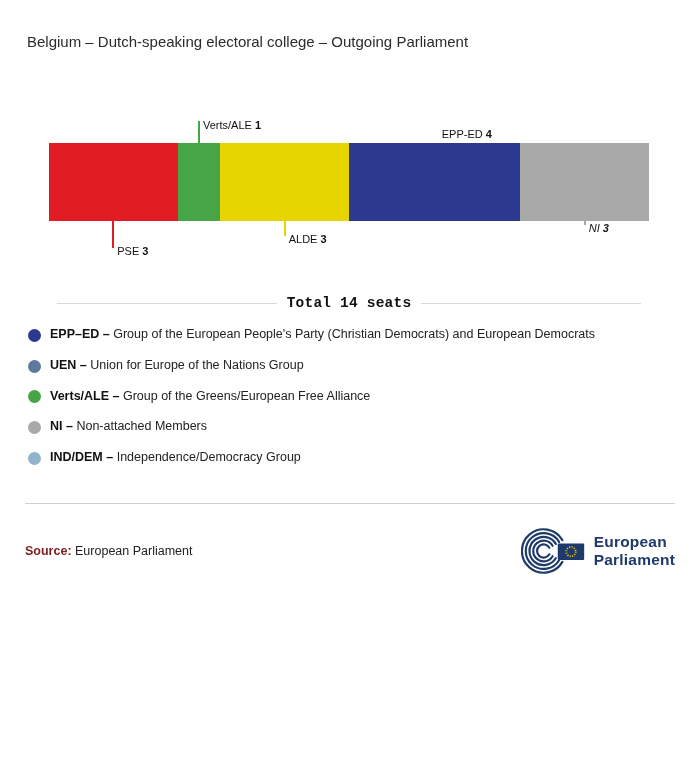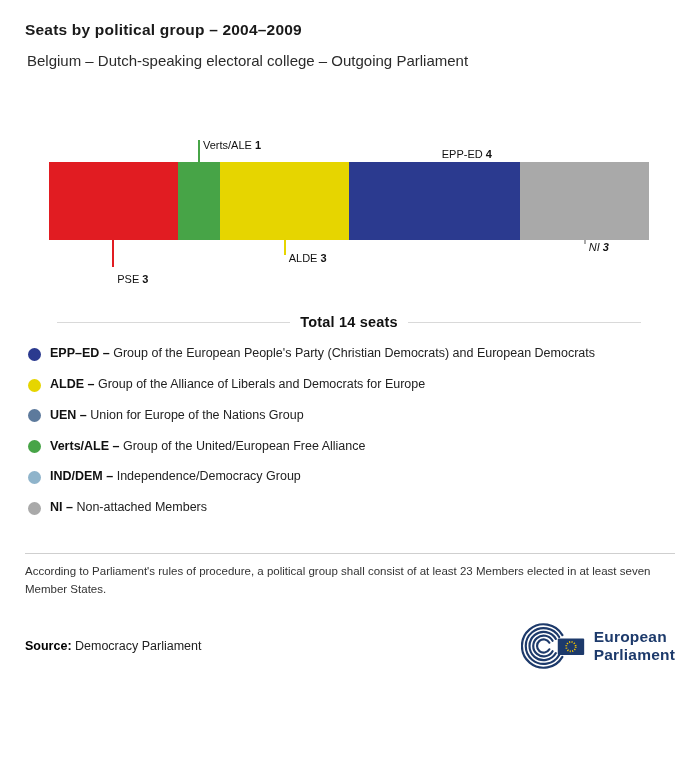--- a/index.html
+++ b/index.html
@@ -21,61 +21,60 @@
   .chart{position:relative;margin:92px 26px 0 24px;height:78px;}
   .bar{display:flex;height:78px;width:100%;}
   .seg{height:100%;}
   .leader{position:absolute;width:2px;}
   .lbl{position:absolute;font-size:11px;white-space:nowrap;color:#111;line-height:1.15;}
   .lbl b{font-weight:700;}
   .lbl.on-bar{background:#ffffff;padding:0 4px 1px 3px;}
 
   .total-row{display:flex;align-items:center;gap:10px;margin:74px 34px 0 32px;}
   .total-row .rule{flex:1;height:1px;background:#d9d9d9;}
-  .total-text{font-family:Liberation Sans, sans-serif;font-weight:700;font-size:14.5px;color:#111;letter-spacing:.2px;}
+  .total-text{font-family:Liberation Mono, monospace;font-weight:700;font-size:14.5px;color:#111;letter-spacing:.2px;}
 
   
   .legend{margin-top:16px;}
   .legend-title{font-size:15px;font-weight:700;color:#111;}
   .legend-rows{margin-top:0;}
-  .legend-row{display:flex;align-items:center;margin-top:17px;}
+  .legend-row{display:flex;align-items:flex-end;margin-top:17px;}
   .dot{width:13px;height:13px;border-radius:50%;margin:0 9px 0 3px;flex:0 0 13px;}
   .legend-text{font-size:12.5px;color:#222;line-height:1.1;}
   .legend-text .abbr{font-weight:700;color:#111;}
 
   .divider{height:1px;background:#cfcfcf;margin-top:38px;}
   .footnote{margin-top:9px;font-size:11.5px;color:#333;line-height:1.55;max-width:660px;}
 
   .bottom{margin-top:24px;display:flex;justify-content:space-between;align-items:center;}
   .source-line{font-size:12.5px;color:#222;}
-  .source-line .src-label{font-weight:700;color:#000000;}
+  .source-line .src-label{font-weight:700;color:#7f1d1d;}
 
   .brand{display:flex;align-items:center;gap:7px;}
   .brand-mark{display:block;}
   .brand-text{display:flex;flex-direction:column;font-weight:700;font-size:15.5px;line-height:1.12;color:var(--logo-color);letter-spacing:.2px;}
 </style>
 </head>
 <body>
 
 <div class="page">
 
-  <div class="page-title">Seats by political group – 2004–2009</div>
   <div class="page-subtitle">Belgium – Dutch-speaking electoral college – Outgoing Parliament</div>
 
   <div class="chart">
     <div class="bar">
         <div class="seg" style="width: 21.4286%; background: rgb(225, 28, 34);"></div>
         <div class="seg" style="width: 7.14286%; background: rgb(71, 164, 71);"></div>
         <div class="seg" style="width: 21.4286%; background: rgb(230, 213, 0);"></div>
         <div class="seg" style="width: 28.5714%; background: rgb(43, 58, 143);"></div>
         <div class="seg" style="width: 21.4286%; background: rgb(169, 169, 169);"></div>
       </div>
 
   <div class="leader" style="left: calc(10.7143% - 1px); height: 27px; background: rgb(225, 28, 34); top: 100%;"></div>
-      <div class="lbl" style="left: calc(10.7143% + 4px); top: calc(100% + 24px); margin-top: 9px;"><span>PSE </span><b>3</b></div>
+      <div class="lbl" style="left: calc(10.7143% + 4px); top: calc(100% + 24px);"><span>PSE </span><b>3</b></div>
       <div class="leader" style="left: calc(25% - 1px); height: 22px; background: rgb(71, 164, 71); bottom: 100%;"></div>
       <div class="lbl" style="left: calc(25% + 4px); bottom: calc(100% + 11px);"><span>Verts/ALE </span><b>1</b></div>
       <div class="leader" style="left: calc(39.2857% - 1px); height: 15px; background: rgb(230, 213, 0); top: 100%;"></div>
       <div class="lbl" style="left: calc(39.2857% + 4px); top: calc(100% + 12px); text-align: center;"><span>ALDE </span><b>3</b></div>
       <div class="lbl on-bar" style="left: calc(64.2857% + 4px); bottom: calc(100% + 1px);"><span>EPP-ED </span><b>4</b></div>
       <div class="leader" style="left: calc(89.2857% - 1px); height: 4px; background: rgb(169, 169, 169); top: 100%;"></div>
       <div class="lbl" style="left: calc(89.2857% + 4px); top: calc(100% + 1px); font-style: italic;"><span>NI </span><b>3</b></div>
     </div>
 
   <div class="total-row">
@@ -84,49 +83,44 @@
     <div class="rule"></div>
   </div>
 
   <div class="legend">
     <div class="legend-rows">
         <div class="legend-row">
           <span class="dot" style="background: rgb(43, 58, 143);"></span>
           <span class="legend-text"><span class="abbr">EPP–ED – </span><span class="desc">Group of the European People's Party (Christian Democrats) and European Democrats</span></span>
         </div>
         <div class="legend-row">
-          <span class="dot" style="background: rgb(230, 213, 0);"></span>
-          <span class="legend-text"><span class="abbr">ALDE – </span><span class="desc">Group of the Alliance of Liberals and Democrats for Europe</span></span>
-        </div>
-        <div class="legend-row">
           <span class="dot" style="background: rgb(93, 122, 156);"></span>
           <span class="legend-text"><span class="abbr">UEN – </span><span class="desc">Union for Europe of the Nations Group</span></span>
         </div>
         <div class="legend-row">
           <span class="dot" style="background: rgb(71, 164, 71);"></span>
-          <span class="legend-text"><span class="abbr">Verts/ALE – </span><span class="desc">Group of the United/European Free Alliance</span></span>
+          <span class="legend-text"><span class="abbr">Verts/ALE – </span><span class="desc">Group of the Greens/European Free Alliance</span></span>
+        </div>
+        <div class="legend-row">
+          <span class="dot" style="background: rgb(169, 169, 169);"></span>
+          <span class="legend-text"><span class="abbr">NI – </span><span class="desc">Non-attached Members</span></span>
         </div>
         <div class="legend-row">
           <span class="dot" style="background: rgb(143, 180, 203);"></span>
           <span class="legend-text"><span class="abbr">IND/DEM – </span><span class="desc">Independence/Democracy Group</span></span>
         </div>
-        <div class="legend-row">
-          <span class="dot" style="background: rgb(169, 169, 169);"></span>
-          <span class="legend-text"><span class="abbr">NI – </span><span class="desc">Non-attached Members</span></span>
-        </div>
       </div>
   </div>
 
   <div class="divider"></div>
-  <div class="footnote">According to Parliament's rules of procedure, a political group shall consist of at least 23 Members elected in at least seven Member States.</div>
 
   <div class="bottom">
     <div class="source-line">
       <span class="src-label">Source:</span>
-      <span>Democracy Parliament</span>
+      <span>European Parliament</span>
     </div>
 
     <div class="brand">
       <svg class="brand-mark" width="66" height="46" viewBox="0 0 70 46" aria-hidden="true">
         <g style="stroke:var(--logo-color)" fill="none" stroke-width="2.3" stroke-linecap="round">
           <path d="M 30.1 26.5 A 7 7 0 1 1 30.1 19.5"></path>
           <path d="M 33.5 28.5 A 11 11 0 1 1 33.5 17.5"></path>
           <path d="M 37 30.5 A 15 15 0 1 1 37 15.5"></path>
           <path d="M 40.5 32.5 A 19 19 0 1 1 40.5 13.5"></path>
           <path d="M 43.9 34.5 A 23 23 0 1 1 43.9 11.5"></path>

